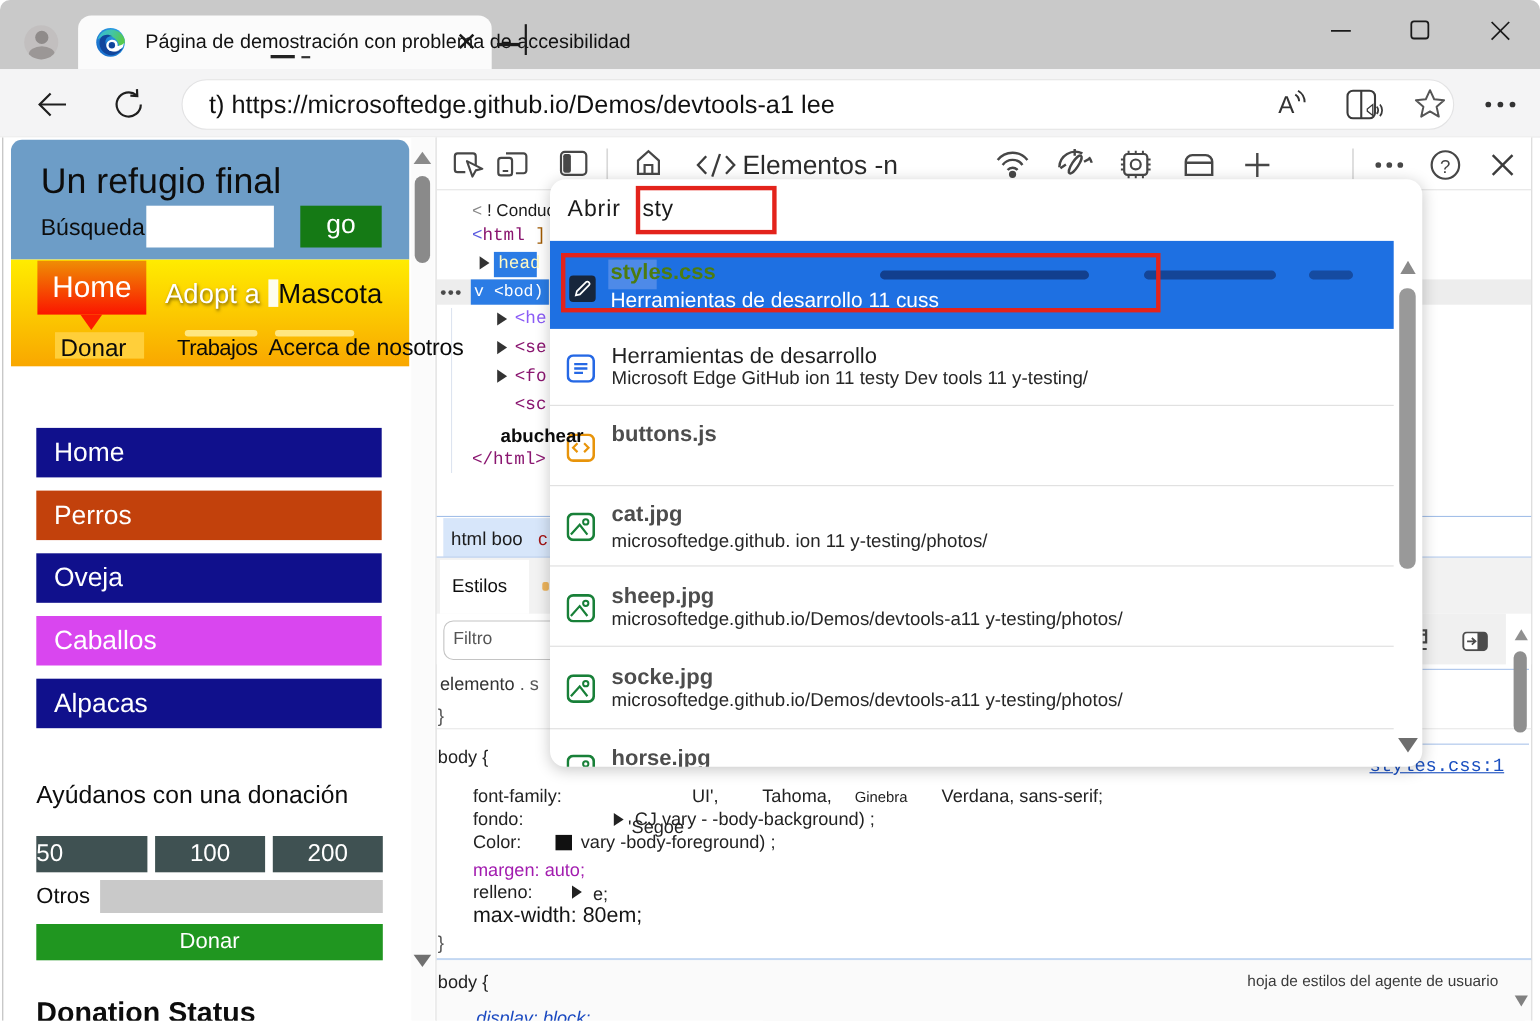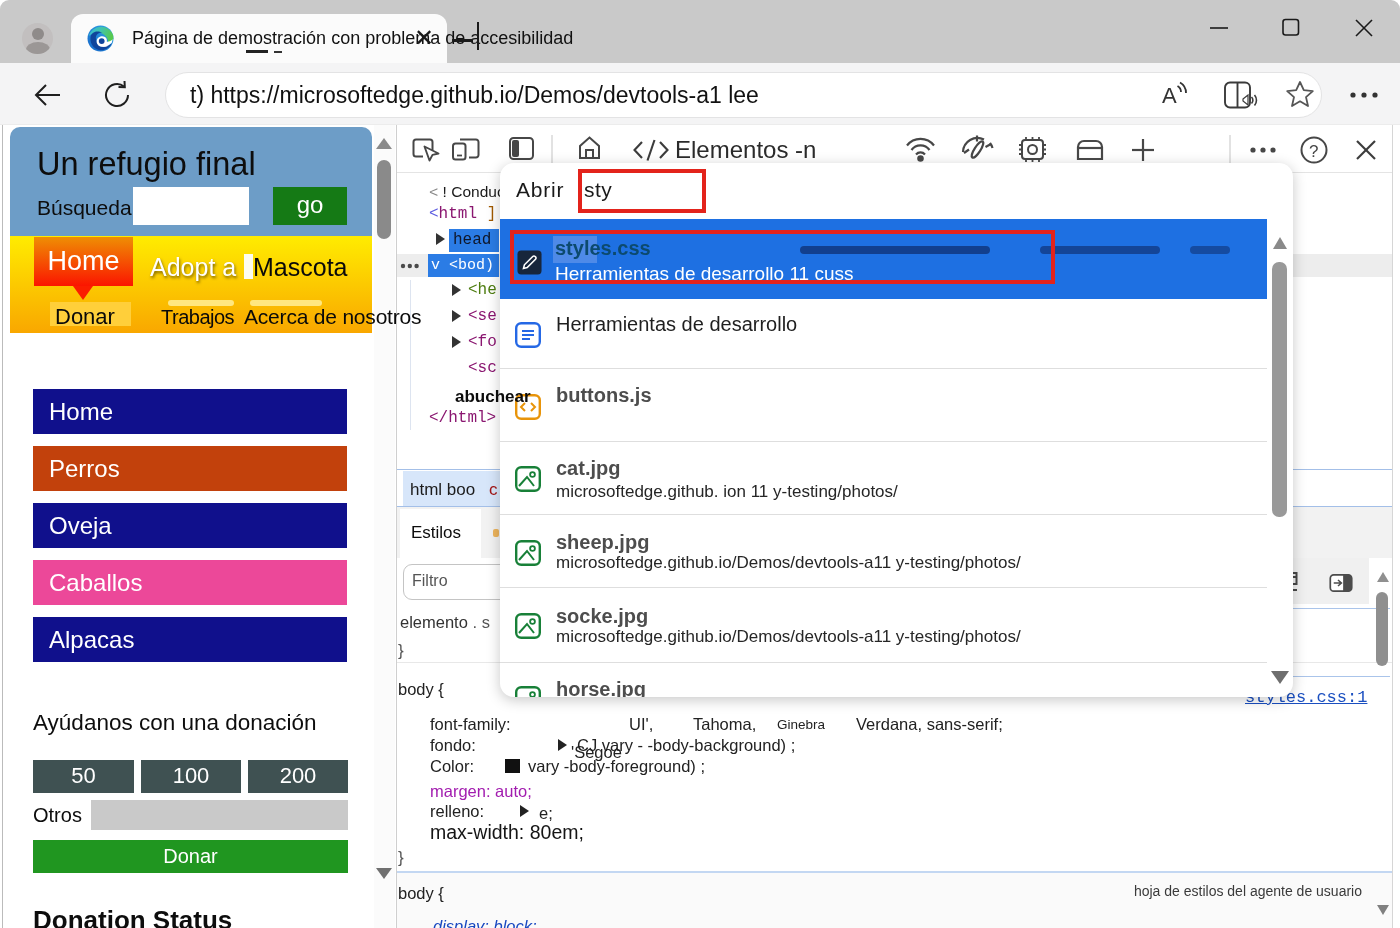--- a/index.html
+++ b/index.html
@@ -110,25 +110,25 @@
 <div class="abs" style="left:50px;top:302px;width:81px;height:24px;background:#ffcf3a;"></div>
 <div class="abs" style="left:168px;top:300px;width:66px;height:6px;background:rgba(255,238,150,.85);border-radius:3px;"></div>
 <div class="abs" style="left:250px;top:300px;width:72px;height:6px;background:rgba(255,238,150,.85);border-radius:3px;"></div>
 <div class="abs" style="left:55px;top:304px;font-size:22px;color:#0a0a0a;">Donar</div>
 <div class="abs" style="left:161px;top:306px;font-size:20px;letter-spacing:-0.5px;color:#0a0a0a;">Trabajos</div>
 <div class="abs" style="left:244px;top:305px;font-size:21px;letter-spacing:-0.2px;color:#0a0a0a;z-index:6;white-space:nowrap;">Acerca de nosotros</div>
 
 <div class="abs navy" style="left:33px;top:389px;width:314px;height:45px;background:#10108c;color:#fff;font-size:24px;line-height:45px;padding-left:16px;">Home</div>
 <div class="abs navy" style="left:33px;top:446px;width:314px;height:45px;background:#c2410c;color:#fff;font-size:24px;line-height:45px;padding-left:16px;">Perros</div>
 <div class="abs navy" style="left:33px;top:503px;width:314px;height:45px;background:#10108c;color:#fff;font-size:24px;line-height:45px;padding-left:16px;">Oveja</div>
-<div class="abs navy" style="left:33px;top:560px;width:314px;height:45px;background:#ec4899;color:#fff;font-size:24px;line-height:45px;padding-left:16px;">Caballos</div>
+<div class="abs navy" style="left:33px;top:560px;width:314px;height:45px;background:#d946ef;color:#fff;font-size:24px;line-height:45px;padding-left:16px;">Caballos</div>
 <div class="abs navy" style="left:33px;top:617px;width:314px;height:45px;background:#10108c;color:#fff;font-size:24px;line-height:45px;padding-left:16px;">Alpacas</div>
 
 <div class="abs" style="left:33px;top:710px;font-size:22.5px;color:#0d0d0d;">Ayúdanos con una donación</div>
-<div class="abs" style="left:33px;top:760px;width:101px;height:33px;background:#3f5152;color:#fff;font-size:22px;text-align:center;line-height:32px;">50</div>
+<div class="abs" style="left:33px;top:760px;width:101px;height:33px;background:#3f5152;color:#fff;font-size:22px;line-height:32px;">50</div>
 <div class="abs" style="left:141px;top:760px;width:100px;height:33px;background:#3f5152;color:#fff;font-size:22px;text-align:center;line-height:32px;">100</div>
 <div class="abs" style="left:248px;top:760px;width:100px;height:33px;background:#3f5152;color:#fff;font-size:22px;text-align:center;line-height:32px;">200</div>
 <div class="abs" style="left:33px;top:804px;font-size:20px;color:#0d0d0d;">Otros</div>
 <div class="abs" style="left:91px;top:800px;width:257px;height:30px;background:#c9c9c9;"></div>
 <div class="abs" style="left:33px;top:840px;width:315px;height:33px;background:#209620;color:#fff;font-size:20px;text-align:center;line-height:32px;">Donar</div>
 <div class="abs" style="left:33px;top:905px;font-size:26px;font-weight:bold;color:#0d0d0d;">Donation Status</div>
 
 <div class="abs" style="left:374px;top:125px;width:21px;height:803px;background:#fbfbfb;"></div>
 <div class="abs" style="left:376px;top:138px;width:0;height:0;border-left:8px solid transparent;border-right:8px solid transparent;border-bottom:11px solid #8a8a8a;"></div>
 <div class="abs" style="left:377px;top:160px;width:14px;height:79px;background:#8a8a8a;border-radius:7px;"></div>
@@ -210,30 +210,30 @@
   <g stroke="#3c3c3c" stroke-width="2.2">
     <line x1="960" y1="16" x2="978" y2="34"></line>
     <line x1="978" y1="16" x2="960" y2="34"></line>
   </g>
 </svg>
 
 <div class="abs" style="left:410px;top:280px;width:1px;height:150px;background:#dde4f0;"></div>
 <div class="abs" style="left:429px;top:183px;font-size:15.5px;color:#1a1a1a;white-space:nowrap;"><span style="color:#888;font-family:'Liberation Mono',monospace;">&lt;</span> ! Conducto</div>
 <div class="abs mono" style="left:429px;top:205px;font-size:16px;white-space:nowrap;"><span style="color:#5b5be0;">&lt;</span><span style="color:#8a1670;">html</span> <span style="color:#a05a00;">]</span></div>
 <div class="abs" style="left:436px;top:233px;width:0;height:0;border-top:6px solid transparent;border-bottom:6px solid transparent;border-left:9px solid #333;"></div>
-<div class="abs mono" style="left:449px;top:229px;width:50px;height:23px;background:#2b7ce5;color:#0f172a;font-size:16px;line-height:23px;padding-left:4px;">head</div>
+<div class="abs mono" style="left:449px;top:229px;width:39px;height:23px;background:#2b7ce5;color:#fef9c3;font-size:16px;line-height:23px;padding-left:4px;">head</div>
 <div class="abs" style="left:397px;top:254px;width:995px;height:23px;background:#ededed;"></div>
 <svg class="abs" style="left:400px;top:262px;" width="20" height="8" viewBox="0 0 20 8">
     <circle cx="3" cy="4" r="2.2" fill="#4a4a4a"></circle>
     <circle cx="9.8" cy="4" r="2.2" fill="#4a4a4a"></circle>
     <circle cx="16.6" cy="4" r="2.2" fill="#4a4a4a"></circle>
   </svg>
 <div class="abs mono" style="left:428px;top:254px;width:71px;height:23px;background:#2b7ce5;color:#fff;font-size:15px;line-height:23px;padding-left:3px;white-space:nowrap;">v &lt;bod)</div>
 <div class="abs" style="left:452px;top:284px;width:0;height:0;border-top:6px solid transparent;border-bottom:6px solid transparent;border-left:9px solid #333;"></div>
-<div class="abs mono" style="left:468px;top:281px;font-size:16px;color:#4d7c0f;white-space:nowrap;">&lt;he</div>
+<div class="abs mono" style="left:468px;top:281px;font-size:16px;color:#8b5cf6;white-space:nowrap;">&lt;he</div>
 <div class="abs" style="left:452px;top:310px;width:0;height:0;border-top:6px solid transparent;border-bottom:6px solid transparent;border-left:9px solid #333;"></div>
 <div class="abs mono" style="left:468px;top:307px;font-size:16px;color:#8a1670;white-space:nowrap;">&lt;se</div>
 <div class="abs" style="left:452px;top:336px;width:0;height:0;border-top:6px solid transparent;border-bottom:6px solid transparent;border-left:9px solid #333;"></div>
 <div class="abs mono" style="left:468px;top:333px;font-size:16px;color:#8a1670;white-space:nowrap;">&lt;fo</div>
 <div class="abs mono" style="left:468px;top:359px;font-size:16px;color:#8a1670;white-space:nowrap;">&lt;sc</div>
 <div class="abs mono" style="left:429px;top:409px;font-size:16px;color:#8a1670;white-space:nowrap;">&lt;/html&gt;</div>
 
 <div class="abs" style="left:397px;top:469px;width:995px;height:1px;background:#a3bfe8;"></div>
 <div class="abs" style="left:403px;top:471px;width:97px;height:35px;background:#d7e6fa;"></div>
 <div class="abs" style="left:410px;top:480px;font-size:17px;color:#1c1c1c;">html boo</div>
@@ -292,35 +292,36 @@
 <div class="abs" style="left:1377px;top:572px;width:0;height:0;border-left:6px solid transparent;border-right:6px solid transparent;border-bottom:10px solid #909090;"></div>
 <div class="abs" style="left:1376px;top:592px;width:12px;height:74px;background:#8f8f8f;border-radius:6px;"></div>
 <div class="abs" style="left:1377px;top:905px;width:0;height:0;border-left:6px solid transparent;border-right:6px solid transparent;border-top:10px solid #808080;"></div>
 
 <div class="abs" id="dialog" style="left:500px;top:163px;width:793px;height:534px;background:#fff;border-radius:14px;box-shadow:0 3px 14px rgba(0,0,0,0.22);z-index:10;overflow:hidden;">
   <div class="abs" style="left:16px;top:15px;font-size:21px;letter-spacing:0.8px;color:#1a1a1a;">Abrir</div>
   <div class="abs" style="left:84px;top:15px;font-size:21px;letter-spacing:0.5px;color:#1a1a1a;text-align:center;">sty</div>
 
   <div class="abs" style="left:0;top:56px;width:767px;height:80px;background:#1e70e2;"></div>
   <div class="abs" style="left:53px;top:73px;width:44px;height:27px;background:#4e8ae8;"></div>
-  <div class="abs" style="left:55px;top:74px;font-size:20px;font-weight:bold;color:#0c4a6e;">styles.css</div>
+  <div class="abs" style="left:55px;top:74px;font-size:20px;font-weight:bold;color:#4d7c0f;">styles.css</div>
   <div class="abs" style="left:55px;top:100px;font-size:19px;color:#fff;">Herramientas de desarrollo 11 cuss</div>
   <div class="abs" style="left:300px;top:83px;width:190px;height:8px;background:rgba(5,5,40,.45);border-radius:4px;"></div>
   <div class="abs" style="left:540px;top:83px;width:120px;height:8px;background:rgba(5,5,40,.4);border-radius:4px;"></div>
   <div class="abs" style="left:690px;top:83px;width:40px;height:8px;background:rgba(5,5,40,.35);border-radius:4px;"></div>
   <svg class="abs" style="left:17px;top:87px;" width="25" height="25" viewBox="0 0 27 27">
     <rect x="0.5" y="0.5" width="26" height="26" rx="4" fill="#17263c"></rect>
     <path d="M7 20 l1 -4 9 -9 a1.8 1.8 0 0 1 2.6 0 l0.4 0.4 a1.8 1.8 0 0 1 0 2.6 l-9 9 z" fill="none" stroke="#fff" stroke-width="1.7"></path>
   </svg>
 
   <svg class="abs" style="left:15px;top:159px;" width="26" height="26" viewBox="0 0 26 26">
     <rect x="1.2" y="1.2" width="23.6" height="23.6" rx="5" fill="none" stroke="#2568e5" stroke-width="2.4"></rect>
     <path d="M7 9 h12 M7 13 h12 M7 17 h8" stroke="#2568e5" stroke-width="2.2" fill="none"></path>
   </svg>
   <div class="abs" style="left:56px;top:150px;font-size:20px;color:#1f1f1f;">Herramientas de desarrollo</div>
+  <div class="abs" style="left:56px;top:171px;font-size:17px;color:#262626;white-space:nowrap;">Microsoft Edge GitHub ion 11 testy Dev tools 11 y-testing/</div>
   <div class="abs" style="left:0px;top:205px;width:767px;height:1px;background:#dedede;"></div>
 
   <svg class="abs" style="left:15px;top:231px;" width="26" height="26" viewBox="0 0 26 26">
     <rect x="1.2" y="1.2" width="23.6" height="23.6" rx="5" fill="none" stroke="#e8940a" stroke-width="2.4"></rect>
     <path d="M10 9 l-4 4 4 4 M16 9 l4 4 -4 4" stroke="#e8940a" stroke-width="2" fill="none"></path>
   </svg>
   <div class="abs" style="left:56px;top:221px;font-size:20px;font-weight:bold;color:#4d4d4d;">buttons.js</div>
   <div class="abs" style="left:0px;top:278px;width:767px;height:1px;background:#dedede;"></div>
 
   <svg class="abs" style="left:15px;top:303px;" width="26" height="26" viewBox="0 0 26 26">

